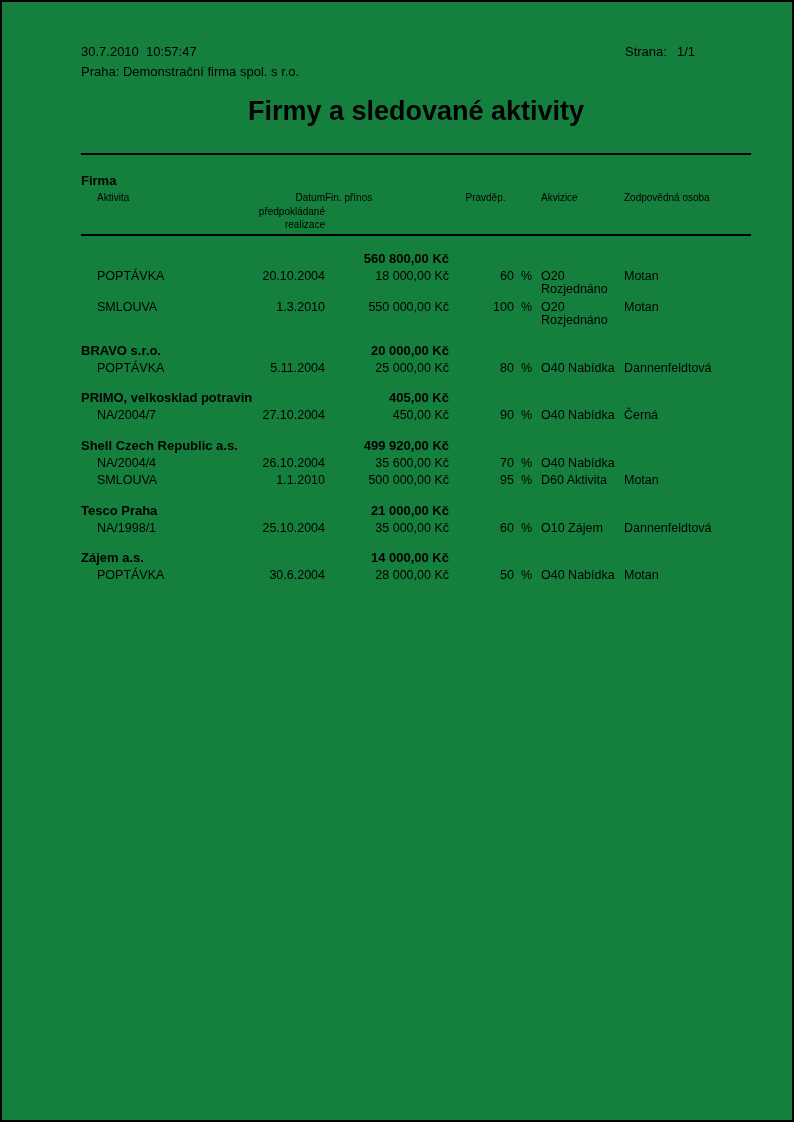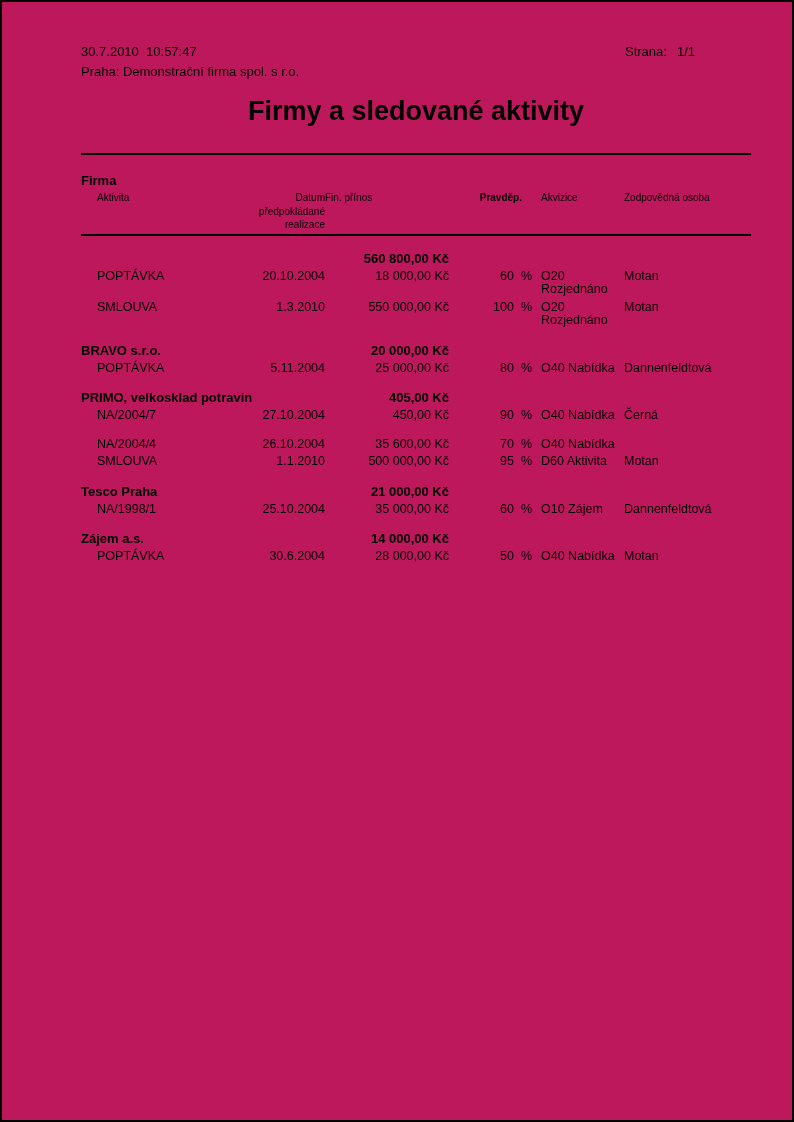--- a/index.html
+++ b/index.html
@@ -2,21 +2,21 @@
 <html lang="cs"><head>
 <meta charset="utf-8">
 <style>
   * { margin:0; padding:0; box-sizing:border-box; }
   html,body { background:#fff; }
   body { font-family:"Liberation Sans","DejaVu Sans",sans-serif; color:#000; }
 
   .page {
     width:794px; height:1122px;
     border:2px solid #000;
-    background:#be185d;
+    background:#15803d;
     padding:0 41px 0 79px;
     overflow:hidden;
   }
 
   
   .report-header { padding-top:40px; font-size:13px; line-height:20px; }
   .hdr-row { display:flex; justify-content:space-between; align-items:flex-start; }
   .datetime { white-space:pre; }
   .page-info { display:flex; gap:10px; margin-right:56px; white-space:nowrap; }
 
@@ -35,21 +35,21 @@
 
   .section-label { margin-top:18px; font-size:13px; font-weight:bold; line-height:16px; }
 
   
   .grid6 { display:grid; grid-template-columns:150px 94px 124px 83px 92px 131px; align-items:start; }
 
   .cols-header { margin-top:2px; font-size:10px; line-height:13.5px; }
   .cols-header .h-act  { padding-left:16px; }
   .cols-header .h-date { text-align:right; }
   .cols-header .h-fin  { text-align:left; padding-right:20px; white-space:nowrap; }
-  .cols-header .h-prob { text-align:right; padding-right:10px; white-space:nowrap;font-weight:bold; }
+  .cols-header .h-prob { text-align:center; padding-right:10px; white-space:nowrap; }
   .cols-header .h-akv  { padding-left:9px; white-space:nowrap; }
   .cols-header .h-os   { white-space:nowrap; }
 
   
   .group { margin-top:15px; }
   .group-row { font-size:13px; font-weight:bold; line-height:15px; margin-bottom:4px; }
   .g-name { grid-column:1 / 3; white-space:nowrap; }
   .g-total { grid-column:3; text-align:right; white-space:nowrap; }
 
   .row { font-size:12.5px; line-height:13.5px; margin-bottom:4px; }
@@ -160,20 +160,24 @@
       <span>90</span>
       <span class="pct">%</span>
     </div>
     <div class="c-akv">O40 Nabídka</div>
     <div class="c-os">Černá</div>
   </div>
 </div>
   </section>
 
   <section class="group">
+    <div class="group-row grid6">
+      <div class="g-name">Shell Czech Republic a.s.</div>
+      <div class="g-total">499 920,00 Kč</div>
+    </div>
     <div>
   <div class="row grid6">
     <div class="c-act">NA/2004/4</div>
     <div class="c-date">26.10.2004</div>
     <div class="c-fin">35 600,00 Kč</div>
     <div class="c-prob">
       <span>70</span>
       <span class="pct">%</span>
     </div>
     <div class="c-akv">O40 Nabídka</div>

